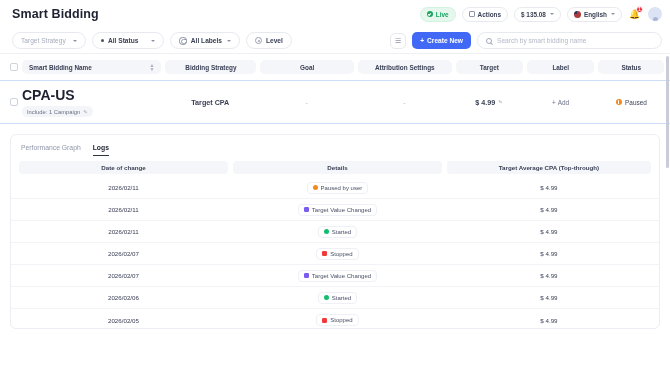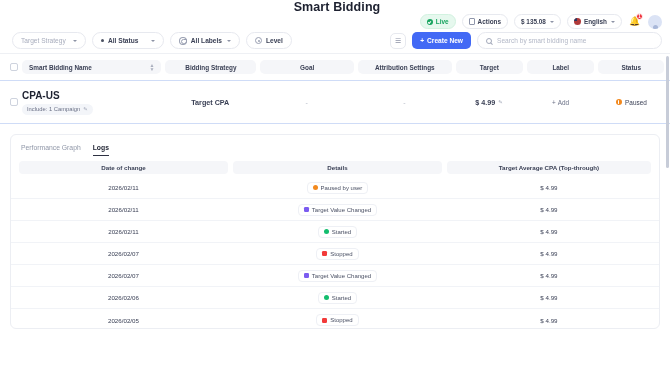--- a/index.html
+++ b/index.html
@@ -8,21 +8,21 @@
     background: #ffffff;
     font-family: "Liberation Sans", sans-serif;
     color: #2d3142;
     overflow: hidden;
   }
   .app { width: 670px; height: 371px; position: relative; background:#fff; }
 
   
   .topbar {
     height: 28px; display: flex; align-items: center;
-    padding: 0 8px 0 12px; position: relative; flex-direction: column;
+    padding: 0 8px 0 12px; position: relative;
   }
   .page-title { font-size: 12.5px; font-weight: bold; letter-spacing: .1px; color:#1d2130; }
   .topbar-right { margin-left: auto; display:flex; align-items:center; gap:6px; }
 
   .pill {
     display: inline-flex; align-items: center; gap: 3px;
     border: 1px solid #e7e9ef; border-radius: 9px;
     background: #fff; height: 15px; padding: 0 6px;
     font-size: 6.4px; font-weight: bold; color:#3b4156; white-space: nowrap;
   }
@@ -121,21 +121,21 @@
   .col-label{width:72px;}
   .col-status{width:70px;}
 
   .row-card{
     margin:0 0 0 0; border-top:1px solid #cfdcf7; border-bottom:1px solid #cfdcf7;
     background:#fff; display:flex; align-items:center; gap:4px;
     padding:6px 6px 6px 10px; height:44px;
   }
   .cell{display:flex;align-items:center;justify-content:center;font-size:6.8px;color:#3b4156;white-space:nowrap;}
   .cell.left{justify-content:flex-start;flex-direction:column;align-items:flex-start;gap:3px;}
-  .bidding-name{font-size:10px;font-weight:bold;color:#1d2130;}
+  .bidding-name{font-size:14px;font-weight:bold;color:#1d2130;}
   .chip{
     display:inline-flex;align-items:center;gap:3px;
     background:#f3f5f9;border-radius:7px;height:11px;padding:0 5px;
     font-size:5.8px;color:#6a7086;
   }
   .pencil{font-size:5.4px;color:#9aa0b2;}
   .strong{font-weight:bold;font-size:7.2px;}
   .dash{color:#b6bac7;font-size:7px;}
   .add-link{display:inline-flex;align-items:center;gap:2px;font-size:6.4px;color:#6a7086;}
   .badge-status{

